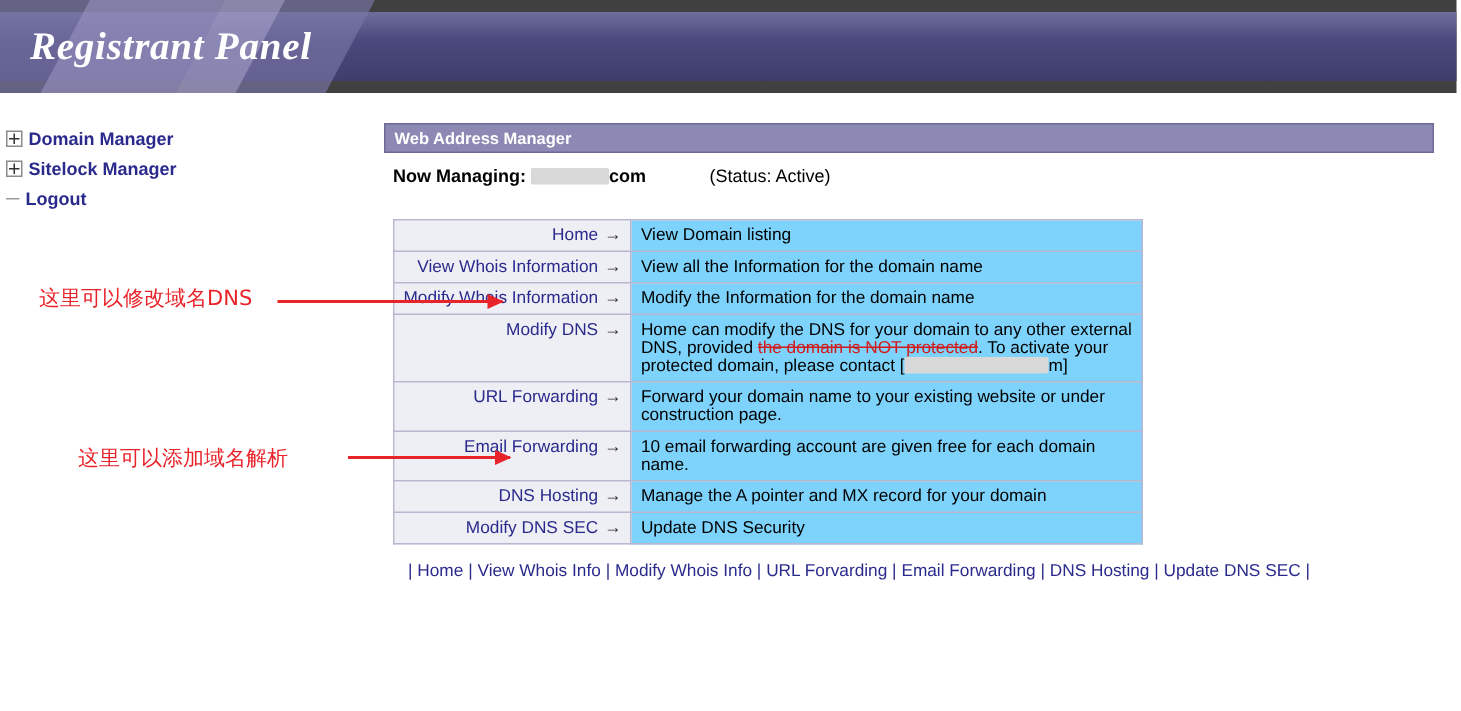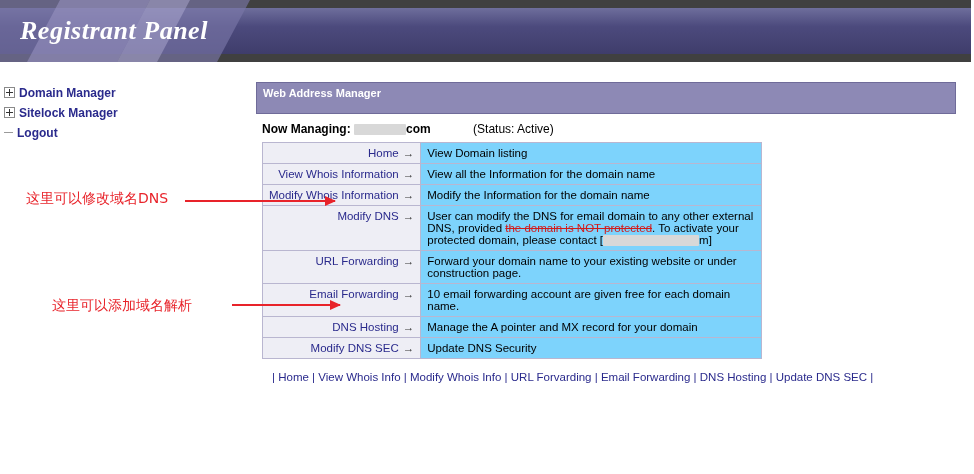--- a/index.html
+++ b/index.html
@@ -143,21 +143,21 @@
   
   #panel {
     position: absolute;
     left: 256px;
     top: 82px;
     width: 700px;
   }
   #panel-header {
     background: #8d89b5;
     border: 1px solid #6f6b99;
-    height: 32px;
+    height: 20px;
     line-height: 20px;
     padding-left: 6px;
     font-size: 11px;
     font-weight: bold;
     color: #ffffff;
     box-sizing: border-box;
   }
   #now-managing {
     margin-top: 8px;
     margin-left: 6px;
@@ -170,21 +170,21 @@
     background: #d8d8d8;
     color: transparent;
     border-radius: 1px;
     vertical-align: middle;
     height: 11px;
   }
   #nm-status { font-weight: normal; margin-left: 39px; }
 
   
   #menu-table {
-    margin-top: 6px;
+    margin-top: 22px;
     margin-left: 6px;
     width: 500px;
     border: 1px solid #8a86b0;
     border-collapse: collapse;
     background: #ffffff;
   }
   #menu-table td {
     border: 1px solid #b9b6d0;
     font-size: 11.5px;
     padding: 4px 6px;
@@ -305,21 +305,21 @@
         <td class="menu-left">
           <a class="menu-link" href="#">Modify Whois Information</a><span class="arrow">→</span>
         </td>
         <td class="menu-right">Modify the Information for the domain name</td>
       </tr>
 
       <tr>
         <td class="menu-left">
           <a class="menu-link" href="#">Modify DNS</a><span class="arrow">→</span>
         </td>
-        <td class="menu-right"><span>User can modify the DNS for email domain to any other external DNS, provided </span><span class="strike-red">the domain is NOT protected</span><span>. To activate your protected domain, please contact [</span><span class="redacted" style="width:96px;"></span><span>m]</span></td>
+        <td class="menu-right"><span>Home can modify the DNS for your domain to any other external DNS, provided </span><span class="strike-red">the domain is NOT protected</span><span>. To activate your protected domain, please contact [</span><span class="redacted" style="width:96px;"></span><span>m]</span></td>
       </tr>
 
       <tr>
         <td class="menu-left">
           <a class="menu-link" href="#">URL Forwarding</a><span class="arrow">→</span>
         </td>
         <td class="menu-right">Forward your domain name to your existing website or under construction page.</td>
       </tr>
 
       <tr>

